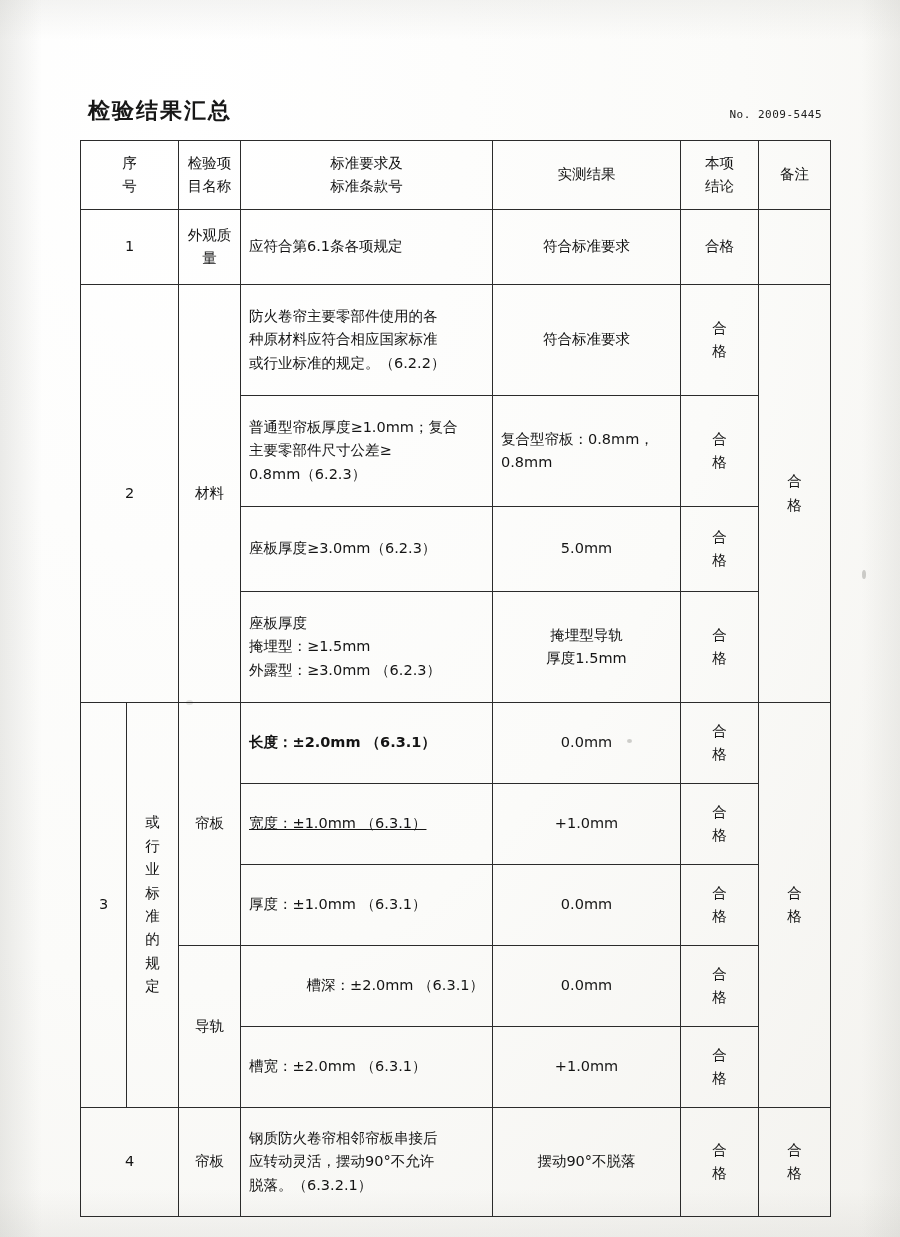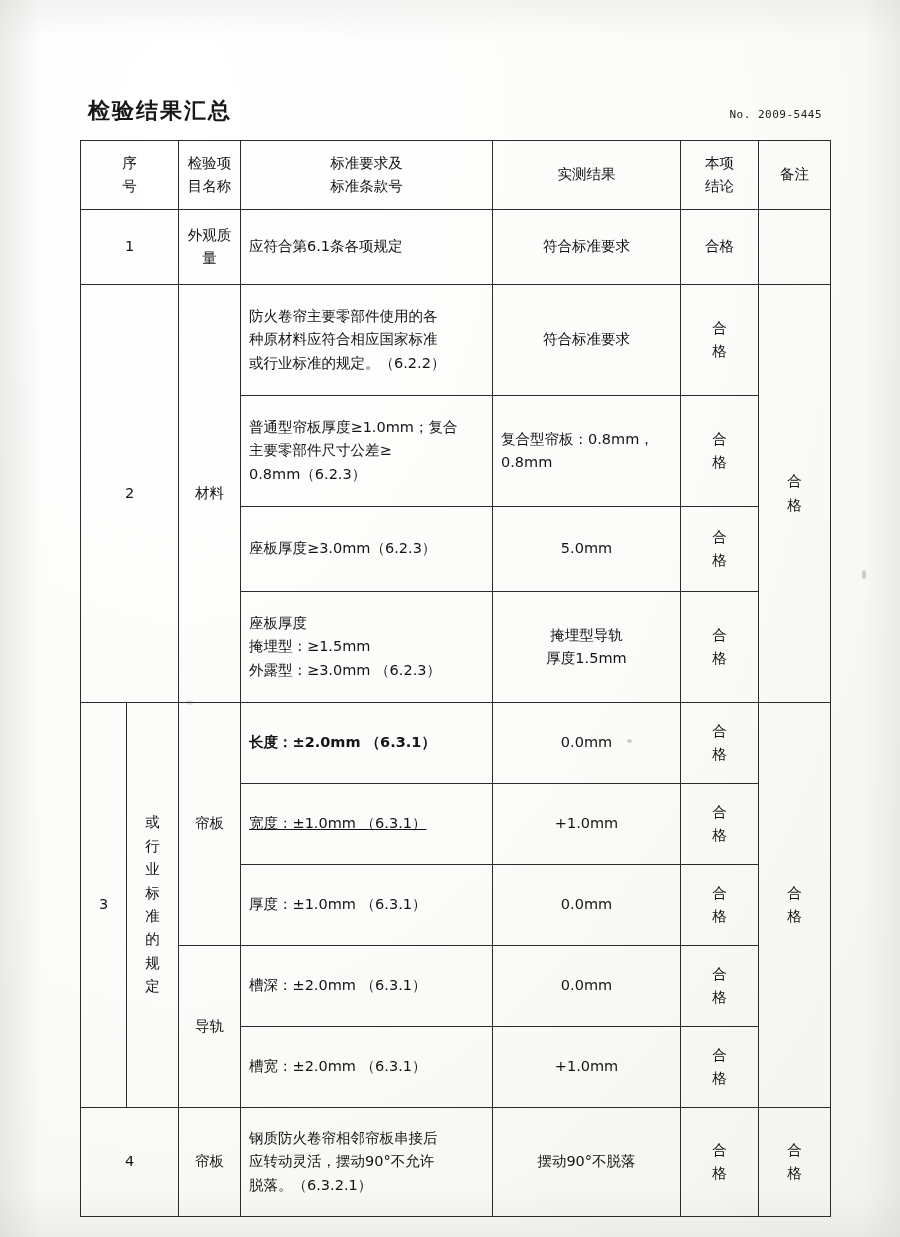--- a/index.html
+++ b/index.html
@@ -234,21 +234,21 @@
         </tr>
         <tr>
           <td class="c-left" style="height:68px;">厚度：±1.0mm （6.3.1）</td>
           <td class="c-center">0.0mm</td>
           <td class="vtext">
             <span class="vchars">合格</span>
           </td>
         </tr>
         <tr>
           <td class="c-center" rowspan="2">导轨</td>
-          <td class="c-left" style="height:68px;">槽深：±2.0mm （6.3.1）</td>
+          <td class="c-left" style="height:68px;text-align:right;">槽深：±2.0mm （6.3.1）</td>
           <td class="c-center">0.0mm</td>
           <td class="vtext">
             <span class="vchars">合格</span>
           </td>
         </tr>
         <tr>
           <td class="c-left" style="height:68px;">槽宽：±2.0mm （6.3.1）</td>
           <td class="c-center">+1.0mm</td>
           <td class="vtext">
             <span class="vchars">合格</span>

